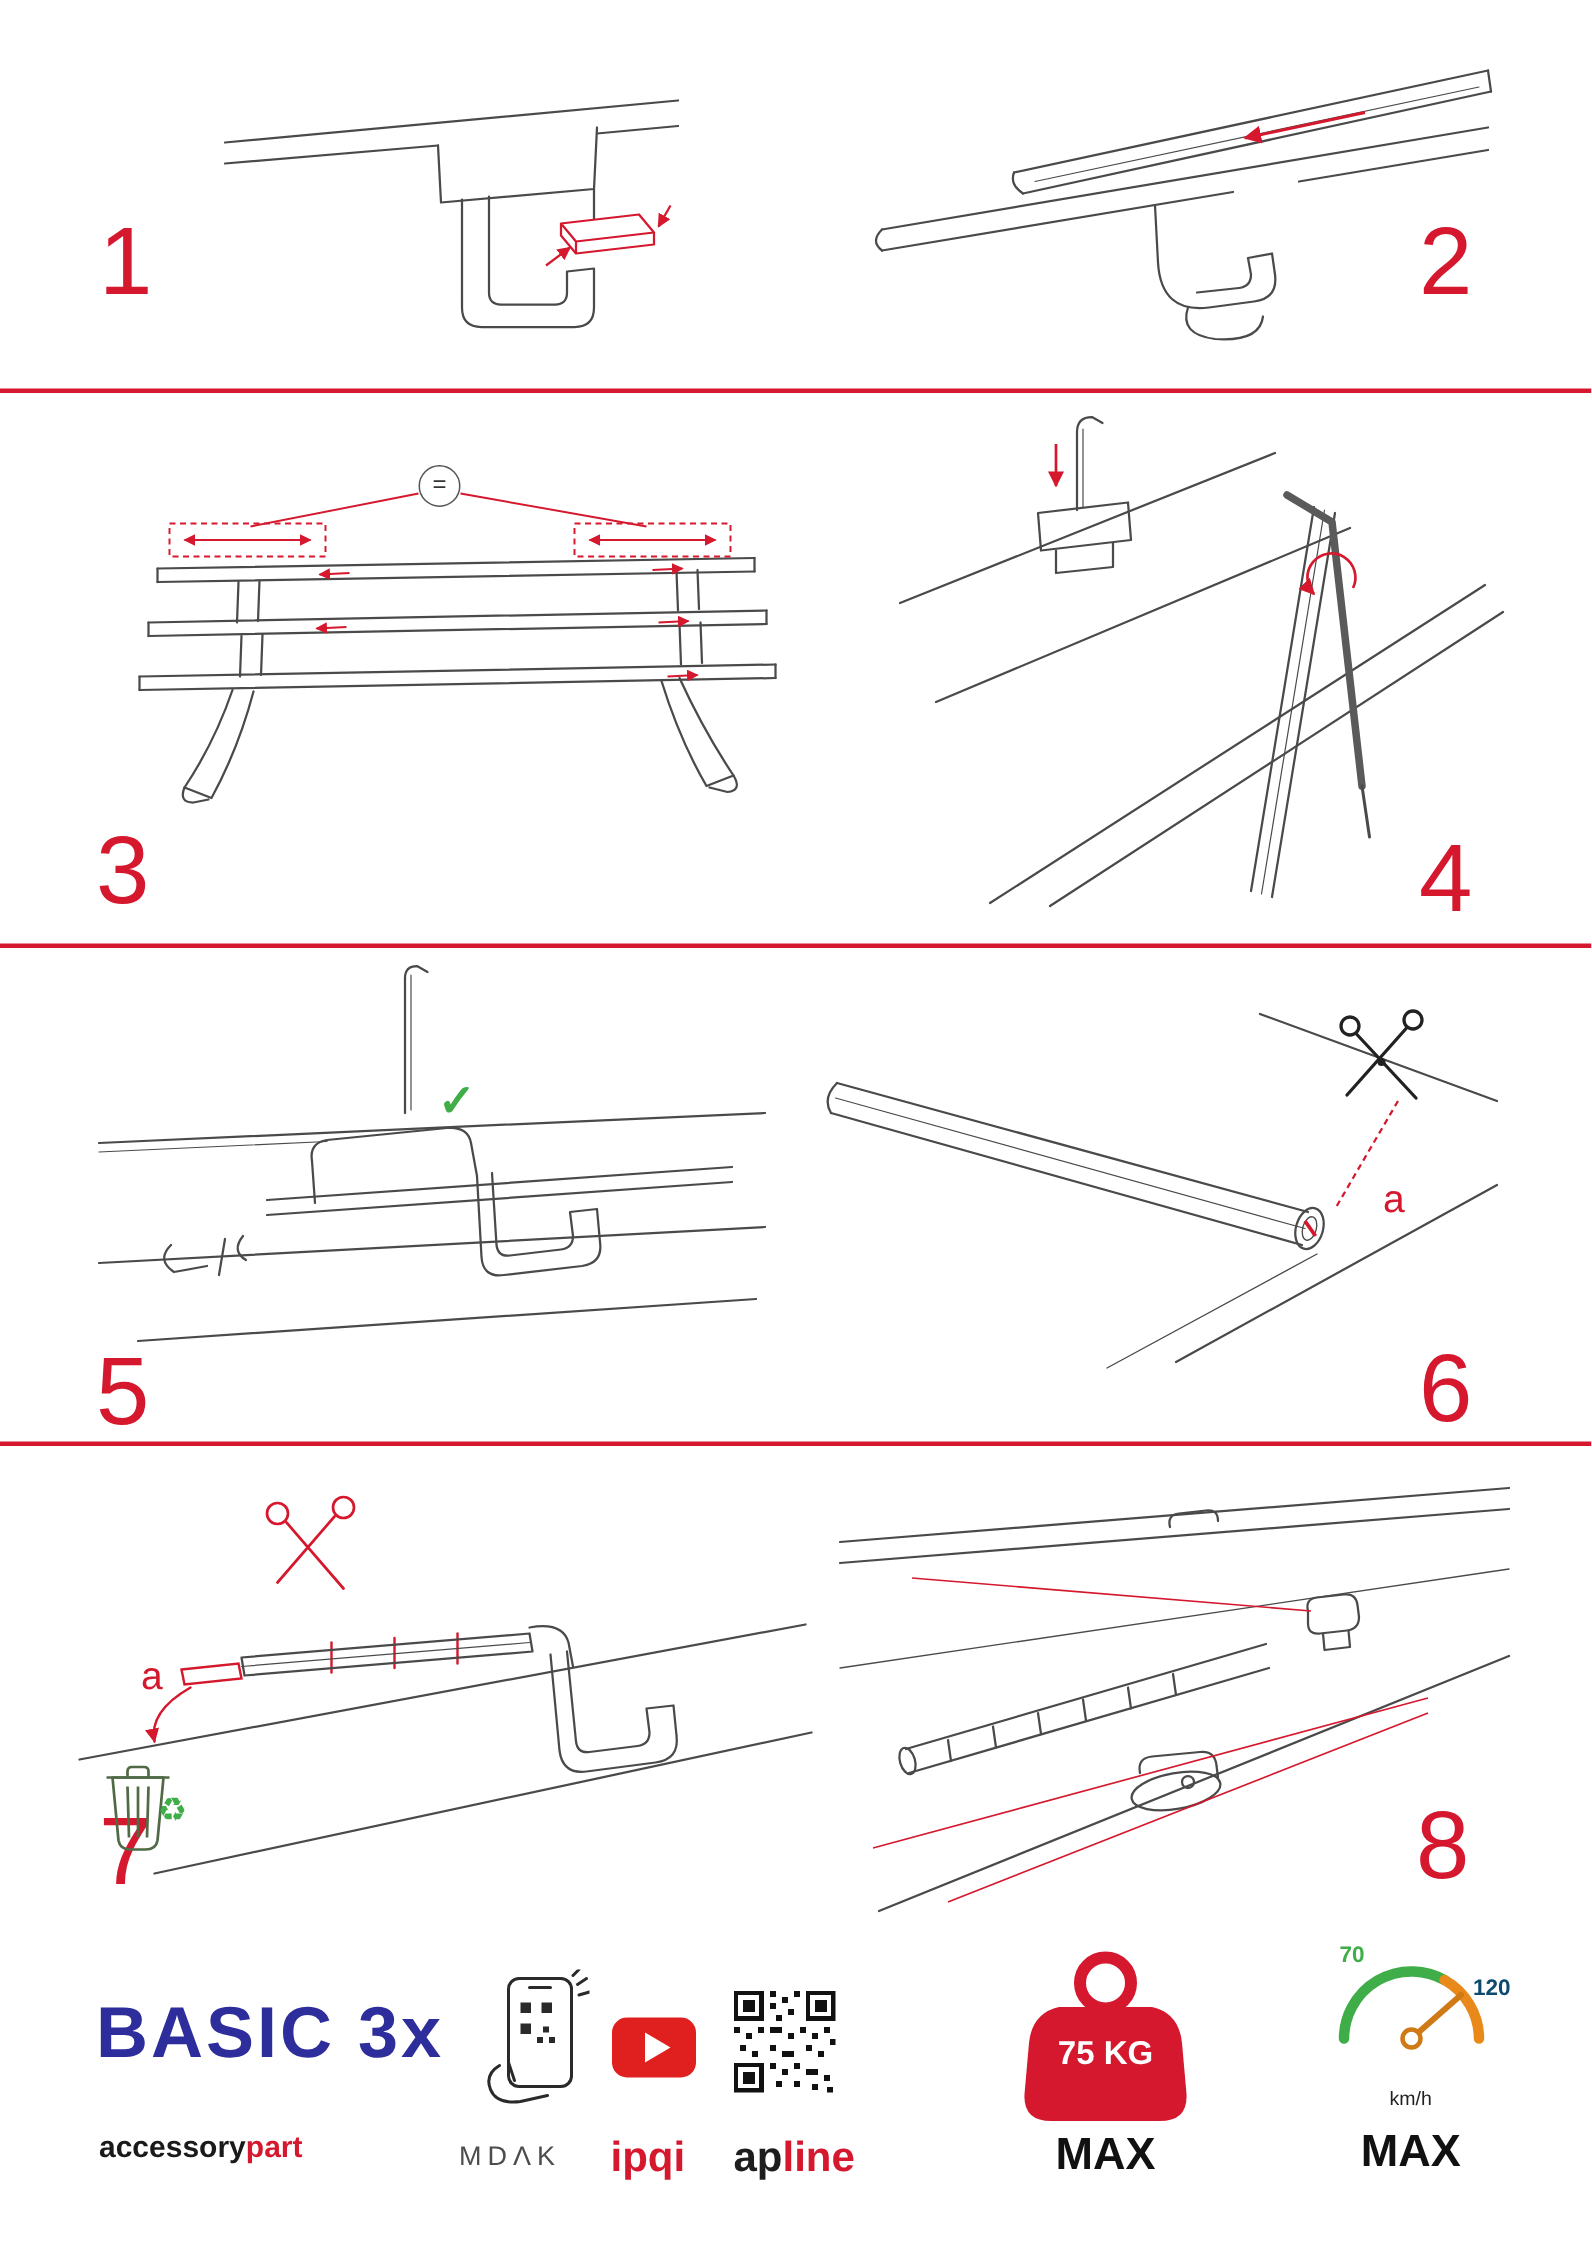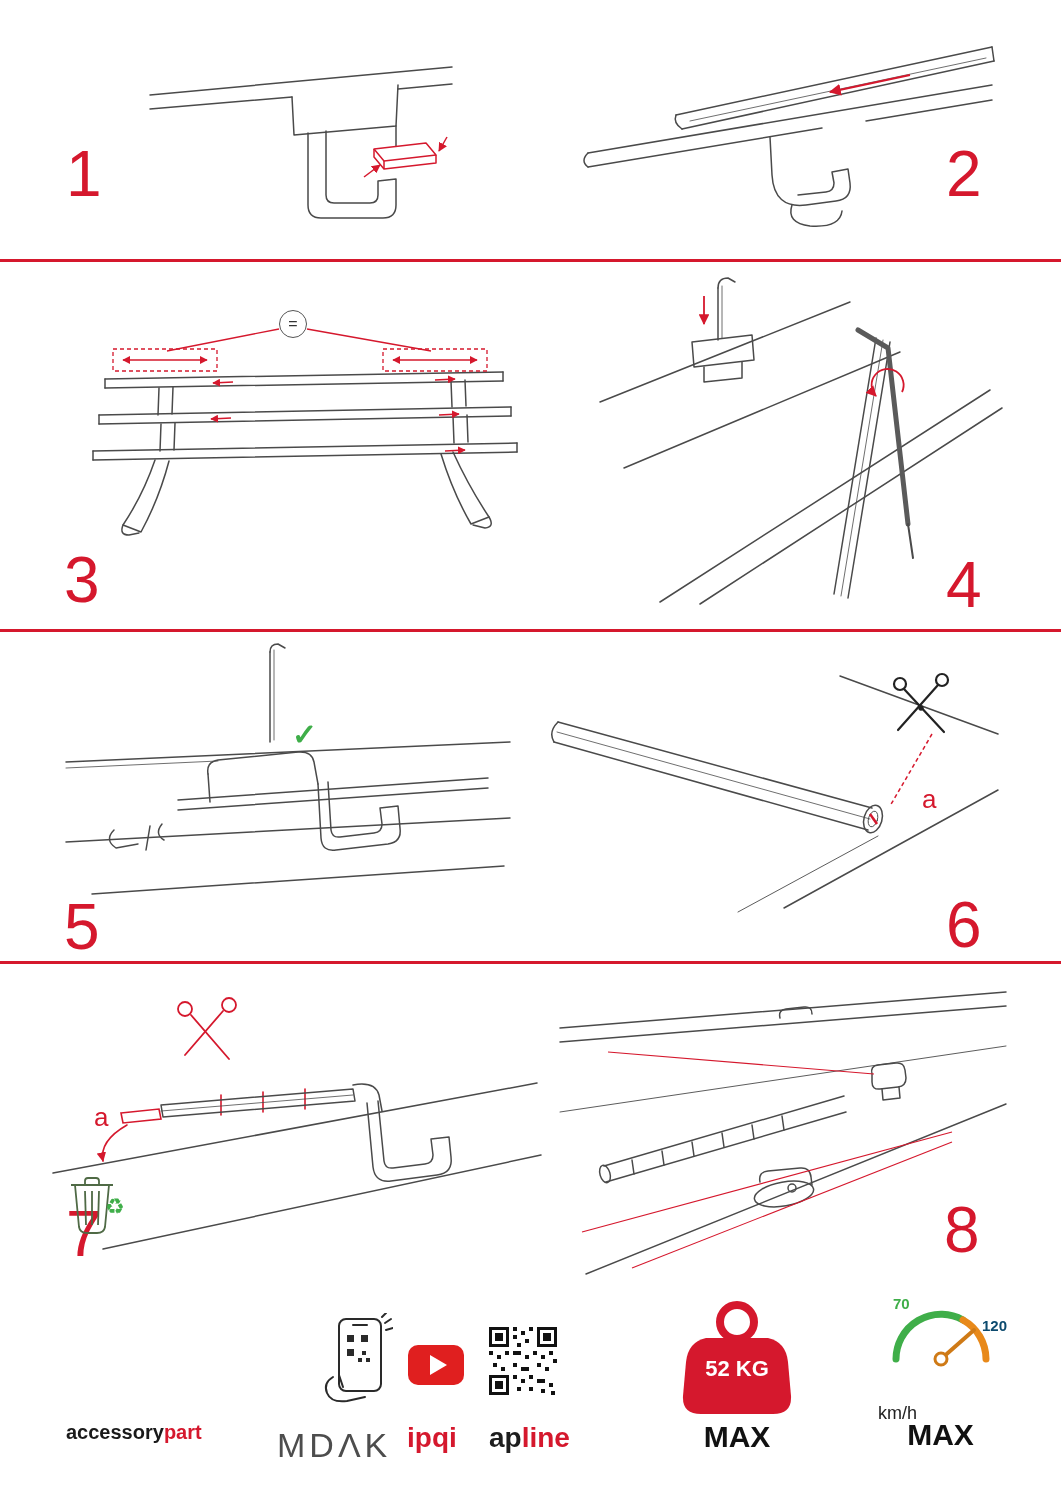--- a/index.html
+++ b/index.html
@@ -18,28 +18,28 @@
   .annot-a { position: absolute; color: #d5182d; font-size: 26px; line-height: 1; }
   .equal-badge {
     position: absolute; width: 28px; height: 28px; border: 1.5px solid #555;
     border-radius: 50%; color: #333; font-size: 16px; text-align: center; line-height: 25px;
   }
   .check { position: absolute; color: #3fae49; font-size: 30px; font-weight: bold; line-height: 1; }
   .recycle { position: absolute; color: #3fae49; font-size: 22px; line-height: 1; }
   .brand-title { position: absolute; left: 64px; top: 1332px; color: #2d2d9c; font-size: 48px; font-weight: bold; letter-spacing: 2px; line-height: 1; }
   .brand-sub { position: absolute; left: 66px; top: 1422px; font-size: 20px; font-weight: bold; line-height: 1; color: #1a1a1a; }
   .brand-sub .red, .partner3 .red { color: #d5182d; }
-  .partner1 { position: absolute; left: 277px; top: 1428px; font-size: 34px; color: #4d4d4d; letter-spacing: 4px; line-height: 1; }
+  .partner1 { position: absolute; left: 306px; top: 1428px; font-size: 18px; color: #4d4d4d; letter-spacing: 4px; line-height: 1; }
   .partner2 { position: absolute; left: 407px; top: 1424px; font-size: 28px; color: #d5182d; font-weight: 700; line-height: 1; }
   .partner3 { position: absolute; left: 489px; top: 1424px; font-size: 28px; font-weight: 700; color: #1d1d1d; line-height: 1; }
   .weight-value { position: absolute; left: 672px; top: 1358px; width: 130px; text-align: center; color: #ffffff; font-size: 22px; font-weight: bold; line-height: 1; }
   .weight-max { position: absolute; left: 672px; top: 1422px; width: 130px; text-align: center; color: #111; font-size: 30px; font-weight: bold; line-height: 1; }
   .speed-low  { position: absolute; left: 893px; top: 1296px; color: #3fae49; font-size: 15px; font-weight: bold; line-height: 1; }
   .speed-high { position: absolute; left: 982px; top: 1318px; color: #0c4a6e; font-size: 15px; font-weight: bold; line-height: 1; }
-  .speed-unit { position: absolute; left: 878px; top: 1392px; width: 125px; color: #222; font-size: 18px; line-height: 1; margin-top: 12px; }
+  .speed-unit { position: absolute; left: 878px; top: 1392px; width: 125px; text-align: center; color: #222; font-size: 13px; line-height: 1; }
   .speed-max  { position: absolute; left: 878px; top: 1420px; width: 125px; text-align: center; color: #111; font-size: 30px; font-weight: bold; line-height: 1; }
 </style>
 </head>
 <body>
 
 <div class="page">
 
   <span class="step-number" style="left:66px; top:142px;">1</span>
 
   <svg class="illus" style="left:140px; top:55px;" width="320" height="190" viewBox="0 0 320 190">
@@ -293,20 +293,21 @@
       <path d="M208 200 Q206 190 216 189 L248 186 Q258 185 259 195 L260 203"></path>
       <circle cx="240" cy="206" r="4"></circle>
     </g>
     <g stroke="#d5182d" stroke-width="1.1" fill="none">
       <path d="M56 70 L322 92"></path>
       <path d="M30 250 L400 150"></path>
       <path d="M80 286 L400 160"></path>
     </g>
   </svg>
 
+  <span class="brand-title">BASIC 3x</span>
 
   <span class="brand-sub"><span>accessory</span><span class="red">part</span></span>
 
   <svg class="illus" style="left:313px; top:1313px;" width="80" height="95" viewBox="0 0 80 95">
     <g stroke="#2a2a2a" stroke-width="2" fill="none" stroke-linecap="round" stroke-linejoin="round">
       <rect x="26" y="6" width="42" height="72" rx="7"></rect>
       <path d="M40 12 L54 12"></path>
       <path d="M20 64 Q10 70 14 80 Q18 90 34 88 L52 84"></path>
       <path d="M26 62 L30 74"></path>
       <path d="M72 10 L78 6"></path>
@@ -376,21 +377,21 @@
         <rect x="52" y="62" width="4" height="4"></rect>
         <rect x="62" y="64" width="4" height="4"></rect>
     </g>
   </svg>
   <span class="partner3"><span>ap</span><span class="red">line</span></span>
 
   <svg class="illus" style="left:672px; top:1296px;" width="130" height="125" viewBox="0 0 130 125">
     <circle cx="65" cy="26" r="17" fill="none" stroke="#d5182d" stroke-width="8"></circle>
     <path d="M34 42 L96 42 Q114 46 116 66 L119 100 Q120 118 101 118 L29 118 Q10 118 11 100 L14 66 Q16 46 34 42 Z" fill="#d5182d"></path>
   </svg>
-  <span class="weight-value">52 KG</span>
+  <span class="weight-value">75 KG</span>
   <span class="weight-max">MAX</span>
 
   <svg class="illus" style="left:878px; top:1293px;" width="125" height="115" viewBox="0 0 125 115">
     <g fill="none" stroke-linecap="round">
       <path d="M18 66 A45 45 0 0 1 85 27" stroke="#3fae49" stroke-width="7"></path>
       <path d="M85 27 A45 45 0 0 1 108 66" stroke="#e8891a" stroke-width="7"></path>
       <path d="M63 66 L96 37" stroke="#cf7a16" stroke-width="4"></path>
       <circle cx="63" cy="66" r="6" fill="#ffffff" stroke="#cf7a16" stroke-width="3"></circle>
     </g>
   </svg>

